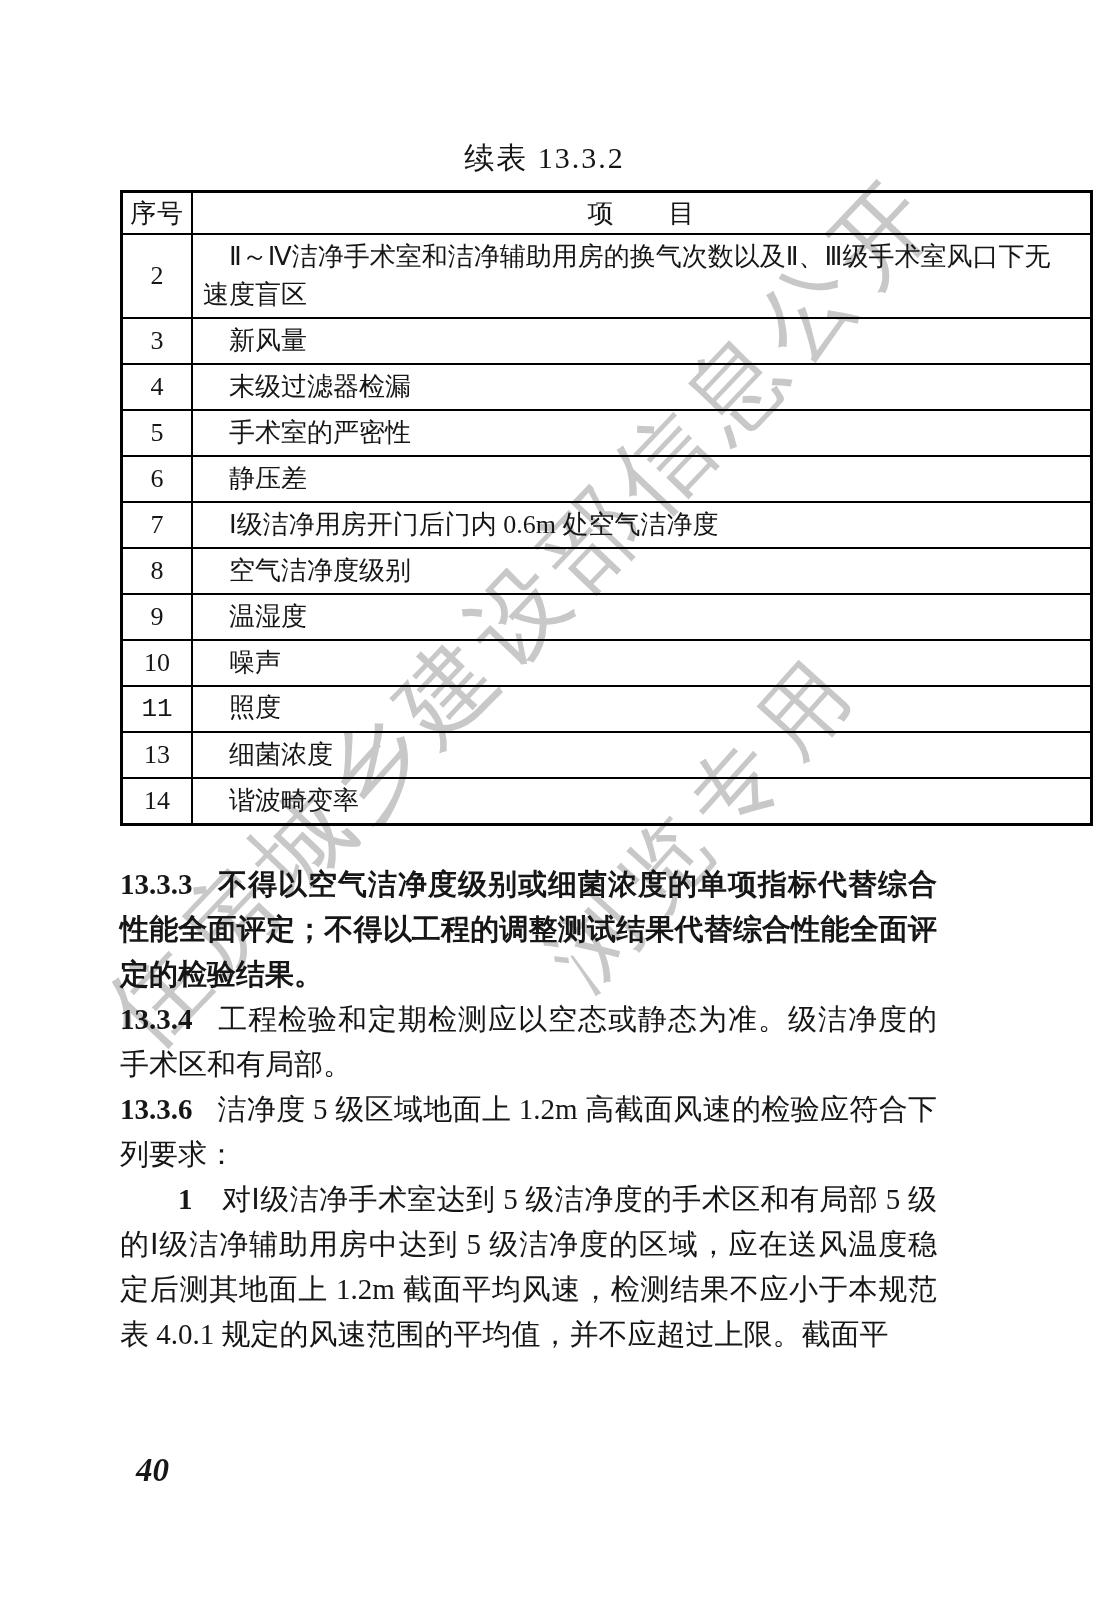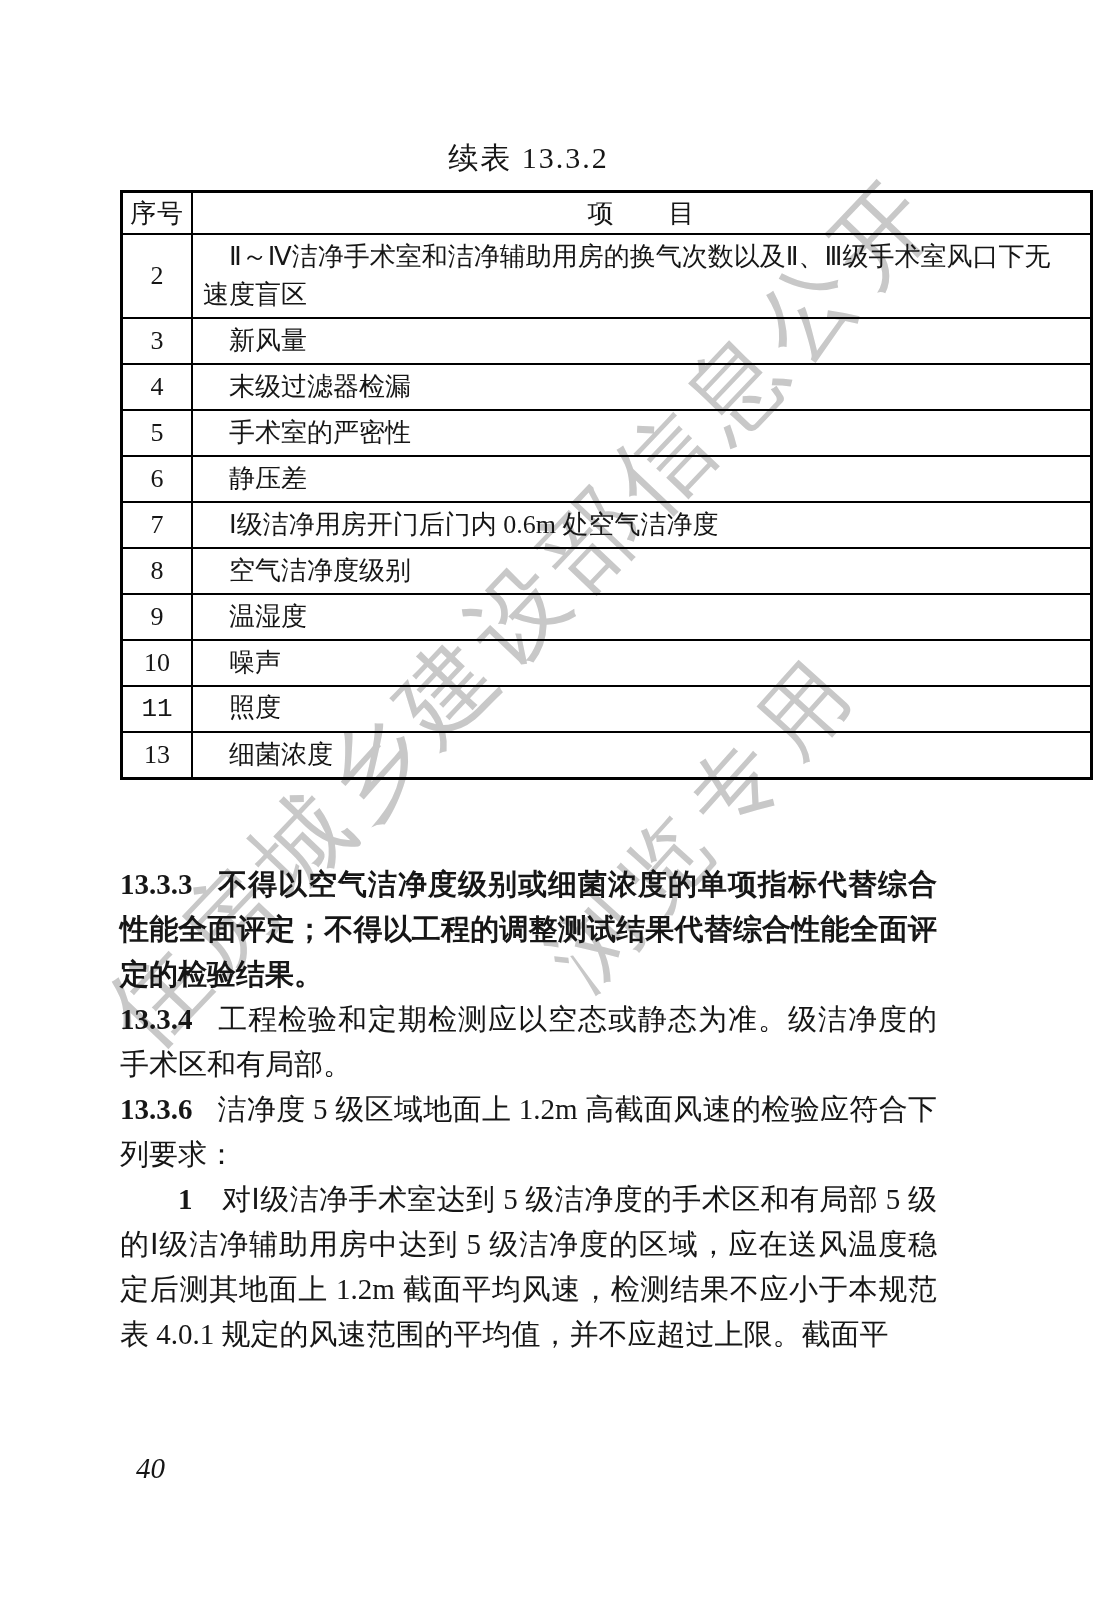--- a/index.html
+++ b/index.html
@@ -42,21 +42,21 @@
     width: 500px;
     left: 456px;
     top: 772px;
     font-size: 86px;
     letter-spacing: 18px;
     transform: rotate(-48deg);
   }
   
   .caption {
     position: absolute;
-    left: 120px;
+    left: 136px;
     top: 138px;
     width: 817px;
     text-align: center;
     font-size: 30px;
     letter-spacing: 2px;
     z-index: 1;
   }
   
   .spec-table {
     position: absolute;
@@ -111,23 +111,24 @@
     font-family: "Liberation Sans", sans-serif;
   }
   p.mandatory .sec-num { font-family: "Liberation Serif", serif; }
   p.list-item { text-indent: 2em; }
   p.list-item .sec-num { margin-right: 1em; }
   
   .page-number {
     position: absolute;
     left: 136px;
     top: 1452px;
-    font-size: 29px;
+    font-size: 33px;
     font-style: italic;
     z-index: 1;
+    font-weight: bold;
   }
 </style>
 </head>
 <body>
 
 <div class="page">
 
   <div class="watermark wm1">住房城乡建设部信息公开</div>
   <div class="watermark wm2">浏览专用</div>
 
@@ -178,20 +179,24 @@
           <td class="item">噪声</td>
         </tr>
         <tr class="section-break">
           <td class="no">11</td>
           <td class="item">照度</td>
         </tr>
         <tr>
           <td class="no">13</td>
           <td class="item">细菌浓度</td>
         </tr>
+        <tr>
+          <td class="no">14</td>
+          <td class="item">谐波畸变率</td>
+        </tr>
       </tbody>
   </table>
 
   <div class="body-text" id="sections">
       <p class="mandatory"><span class="sec-num">13.3.3</span><span>不得以空气洁净度级别或细菌浓度的单项指标代替综合性能全面评定；不得以工程的调整测试结果代替综合性能全面评定的检验结果。</span></p>
       <p><span class="sec-num">13.3.4</span><span>工程检验和定期检测应以空态或静态为准。级洁净度的手术区和有局部。</span></p>
       <p><span class="sec-num">13.3.6</span><span>洁净度 5 级区域地面上 1.2m 高截面风速的检验应符合下列要求：</span></p>
       <p class="list-item"><span class="sec-num">1</span><span>对Ⅰ级洁净手术室达到 5 级洁净度的手术区和有局部 5 级的Ⅰ级洁净辅助用房中达到 5 级洁净度的区域，应在送风温度稳定后测其地面上 1.2m 截面平均风速，检测结果不应小于本规范表 4.0.1 规定的风速范围的平均值，并不应超过上限。截面平</span></p>
     </div>
 

